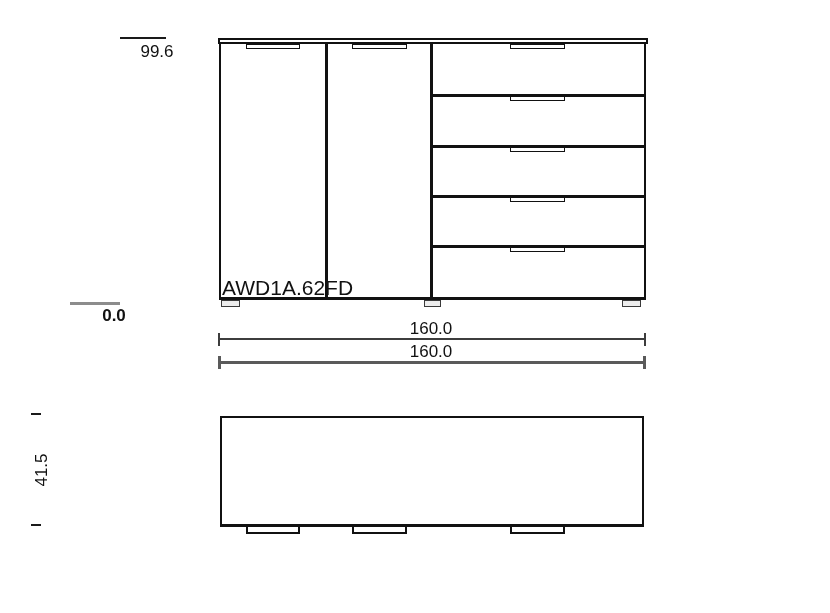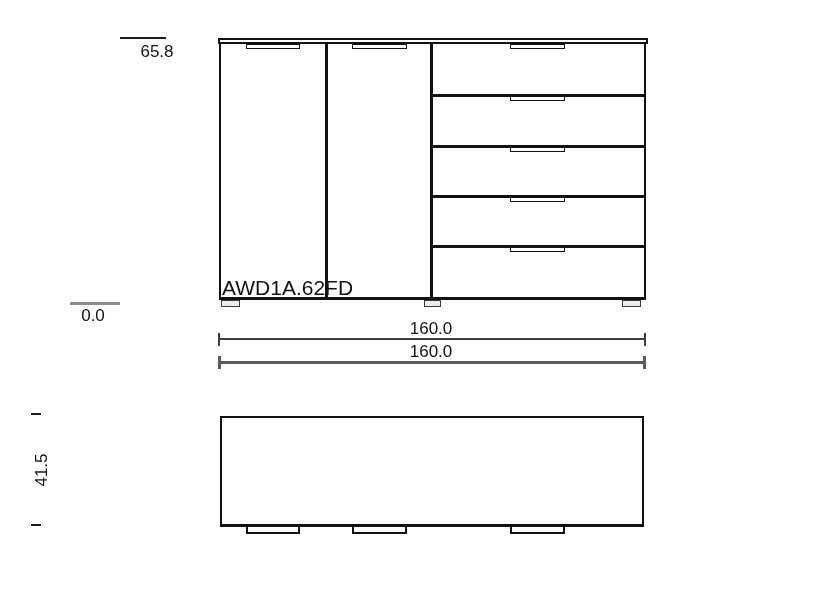--- a/index.html
+++ b/index.html
@@ -79,21 +79,21 @@
     font-size: 21px;
     color: #111111;
     white-space: nowrap;
     z-index: 5;
   }
 
   
   .ref-tick-top    { left: 120px; top: 37px;  width: 46px; height: 2px; background: #1a1a1a; }
   .lbl-height-top  { left: 133px; top: 43px;  width: 48px; }
   .ref-tick-bottom { left: 70px;  top: 302px; width: 50px; height: 3px; background: #8c8c8c; }
-  .lbl-height-bot  { left: 69px;  top: 307px; width: 48px; }
+  .lbl-height-bot  { left: 90px;  top: 307px; width: 48px; font-weight: bold; }
 
   
   .dim-line-1 { left: 218px; top: 338px; width: 428px; height: 2px; background: #3d3d3d; }
   .dl1-tl { left: 218px; top: 333px; width: 2px; height: 13px; background: #3d3d3d; }
   .dl1-tr { left: 644px; top: 333px; width: 2px; height: 13px; background: #3d3d3d; }
   .lbl-width-1 { left: 380px; top: 320px; width: 102px; }
 
   .dim-line-2 { left: 218px; top: 361px; width: 428px; height: 3px; background: #5a5a5a; }
   .dl2-tl { left: 218px; top: 356px; width: 3px; height: 13px; background: #5a5a5a; }
   .dl2-tr { left: 643px; top: 356px; width: 3px; height: 13px; background: #5a5a5a; }
@@ -156,21 +156,21 @@
 
     <div class="abs foot foot-1"></div>
     <div class="abs foot foot-2"></div>
     <div class="abs foot foot-3"></div>
 
     <div class="model-label">AWD1A.62FD</div>
   </div>
 
   <div>
     <div class="abs ref-tick-top"></div>
-    <div class="dim-label lbl-height-top">65.8</div>
+    <div class="dim-label lbl-height-top">99.6</div>
     <div class="abs ref-tick-bottom"></div>
     <div class="dim-label lbl-height-bot">0.0</div>
   </div>
 
   <div>
     <div class="dim-label lbl-width-1">160.0</div>
     <div class="abs dim-line-1"></div>
     <div class="abs dl1-tl"></div>
     <div class="abs dl1-tr"></div>
   </div>

